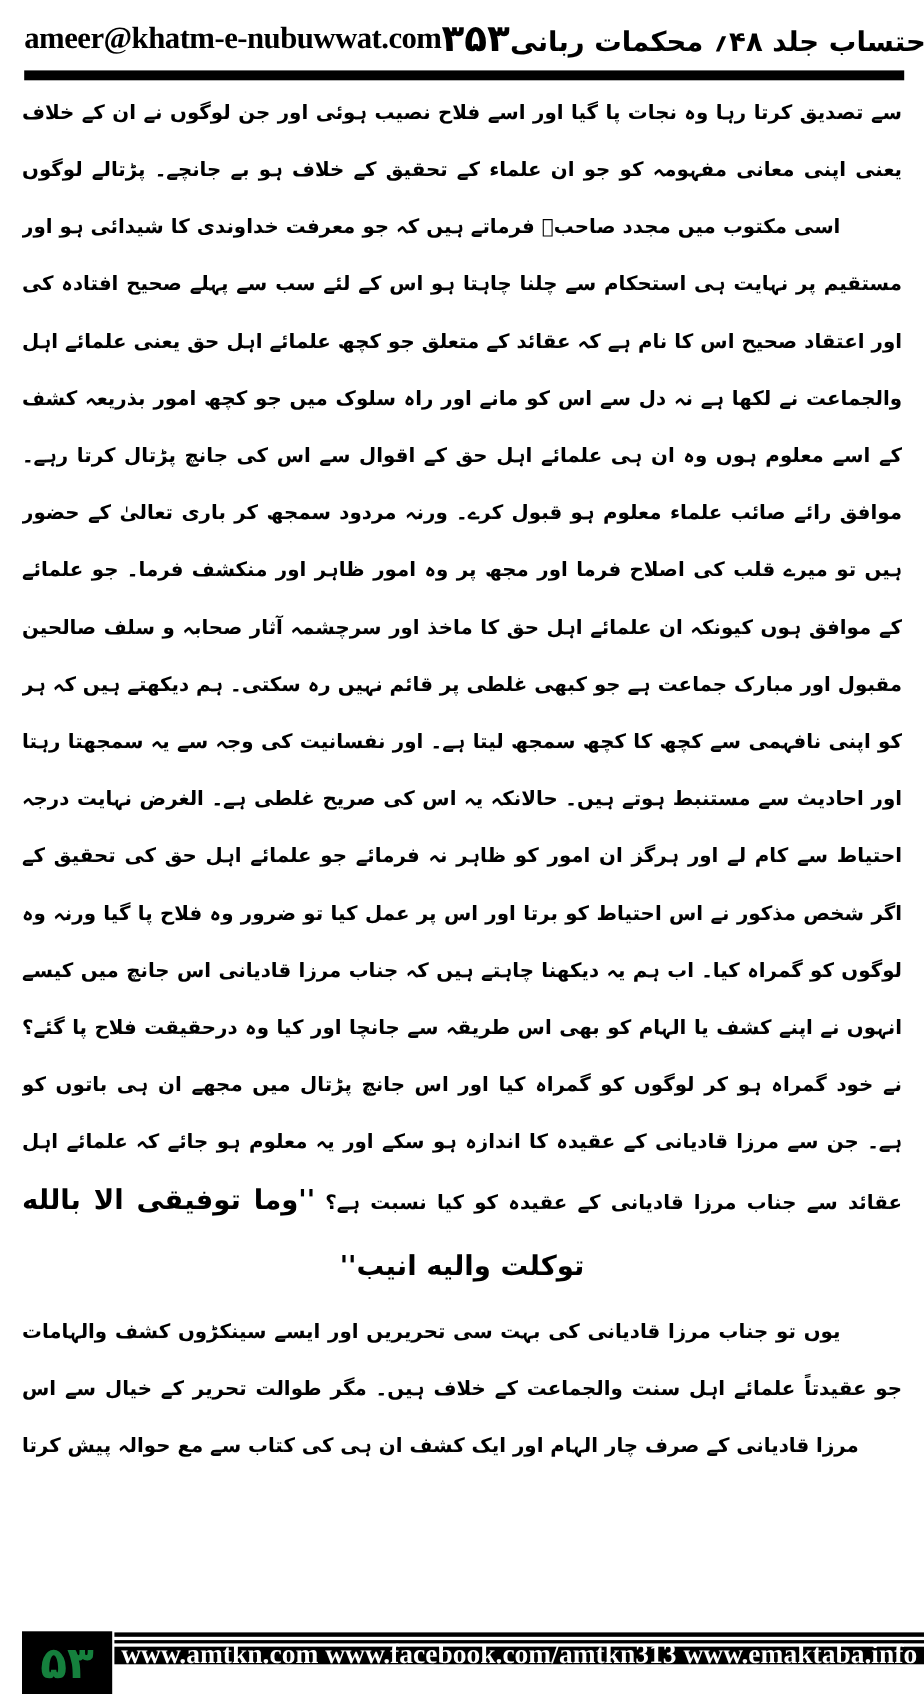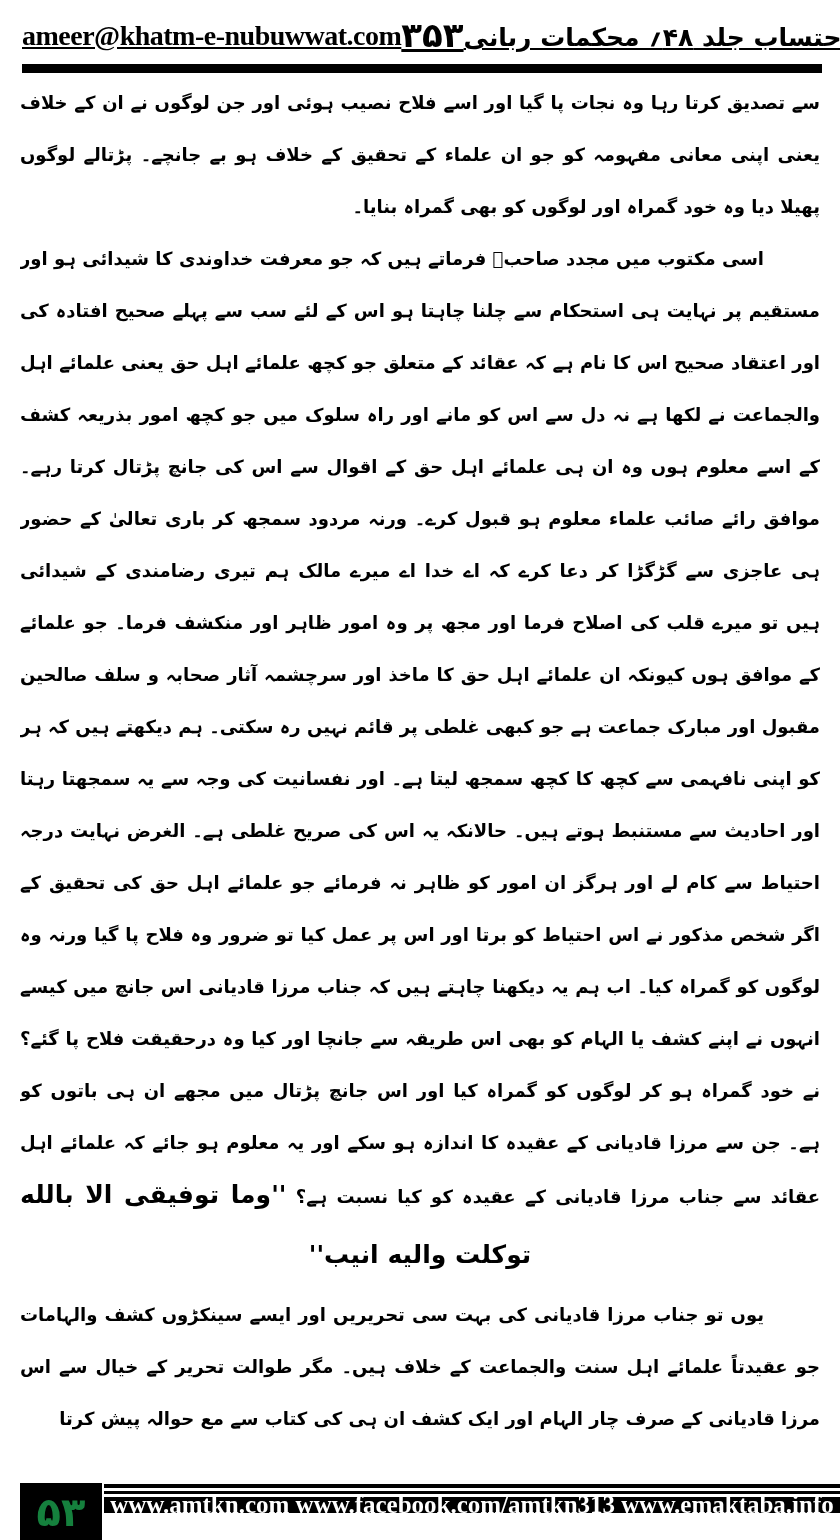--- a/index.html
+++ b/index.html
@@ -13,21 +13,20 @@
     font-family: "DejaVu Sans", sans-serif;
   }
 
   
   .header {
     display: flex;
     align-items: flex-end;
     padding: 16px 18px 0 22px;
     height: 52px;
     box-sizing: border-box;
-    text-decoration: underline;
   }
   .header-email {
     font-family: "Liberation Serif", serif;
     font-weight: bold;
     font-size: 28px;
     letter-spacing: -0.5px;
     white-space: nowrap;
   }
   .header-pagenum {
     font-family: "DejaVu Sans", sans-serif;
@@ -58,21 +57,21 @@
   }
   .para { margin: 0; }
   .line {
     text-align: justify;
     text-align-last: justify;
     height: 52px;
     overflow: hidden;
   }
   .line.indent { padding-right: 56px; }
   .line.lastline { text-align-last: right; }
-  .line.centerline { text-align: right; text-align-last: center; }
+  .line.centerline { text-align: left; text-align-last: center; }
   .arabic {
     font-size: 25px;
     font-weight: bold;
     letter-spacing: 1px;
   }
   .quote-line { height: 60px; }
 
   
   .footer {
     position: absolute;
@@ -131,31 +130,29 @@
     <span class="header-pagenum">۳۵۳</span>
     <span class="header-title">احتساب جلد ۴۸؍ محکمات ربانی</span>
   </div>
   <div class="header-rule"></div>
 
   <div class="body-text">
 
     <div class="para">
       <div class="line">سے تصدیق کرتا رہا وہ نجات پا گیا اور اسے فلاح نصیب ہوئی اور جن لوگوں نے ان کے خلاف کیا</div>
       <div class="line">یعنی اپنی معانی مفہومہ کو جو ان علماء کے تحقیق کے خلاف ہو بے جانچے۔ پڑتالے لوگوں میں</div>
-      <div class="line lastline">پھیلا دیا وہ خود گمراہ اور لوگوں کو بھی گمراہ بنایا۔</div>
     </div>
 
     <div class="para">
       <div class="line indent">اسی مکتوب میں مجدد صاحبؒ فرماتے ہیں کہ جو معرفت خداوندی کا شیدائی ہو اور صراط</div>
       <div class="line">مستقیم پر نہایت ہی استحکام سے چلنا چاہتا ہو اس کے لئے سب سے پہلے صحیح افتادہ کی ضرورت ہے</div>
       <div class="line">اور اعتقاد صحیح اس کا نام ہے کہ عقائد کے متعلق جو کچھ علمائے اہل حق یعنی علمائے اہل سنت</div>
       <div class="line">والجماعت نے لکھا ہے نہ دل سے اس کو مانے اور راہ سلوک میں جو کچھ امور بذریعہ کشف یا الہام</div>
       <div class="line">کے اسے معلوم ہوں وہ ان ہی علمائے اہل حق کے اقوال سے اس کی جانچ پڑتال کرتا رہے۔ اگر</div>
       <div class="line">موافق رائے صائب علماء معلوم ہو قبول کرے۔ ورنہ مردود سمجھ کر باری تعالیٰ کے حضور میں نہایت</div>
-      <div class="line">ہی عاجزی سے گڑگڑا کر دعا کرے کہ اے خدا اے میرے مالک ہم تیری رضامندی کے شیدائی</div>
       <div class="line">ہیں تو میرے قلب کی اصلاح فرما اور مجھ پر وہ امور ظاہر اور منکشف فرما۔ جو علمائے اہل حق کی تحقیق</div>
       <div class="line">کے موافق ہوں کیونکہ ان علمائے اہل حق کا ماخذ اور سرچشمہ آثار صحابہ و سلف صالحین ہے اور یہ ایسی</div>
       <div class="line">مقبول اور مبارک جماعت ہے جو کبھی غلطی پر قائم نہیں رہ سکتی۔ ہم دیکھتے ہیں کہ ہر نافہم مسائل دینیہ</div>
       <div class="line">کو اپنی نافہمی سے کچھ کا کچھ سمجھ لیتا ہے۔ اور نفسانیت کی وجہ سے یہ سمجھتا رہتا ہے کہ یہی معنی قرآن</div>
       <div class="line">اور احادیث سے مستنبط ہوتے ہیں۔ حالانکہ یہ اس کی صریح غلطی ہے۔ الغرض نہایت درجہ کے</div>
       <div class="line">احتیاط سے کام لے اور ہرگز ان امور کو ظاہر نہ فرمائے جو علمائے اہل حق کی تحقیق کے خلاف ہوں۔</div>
       <div class="line">اگر شخص مذکور نے اس احتیاط کو برتا اور اس پر عمل کیا تو ضرور وہ فلاح پا گیا ورنہ وہ خود گمراہ ہوا اور</div>
       <div class="line">لوگوں کو گمراہ کیا۔ اب ہم یہ دیکھنا چاہتے ہیں کہ جناب مرزا قادیانی اس جانچ میں کیسے نکلے اور</div>
       <div class="line">انہوں نے اپنے کشف یا الہام کو بھی اس طریقہ سے جانچا اور کیا وہ درحقیقت فلاح پا گئے؟ یا انہوں</div>
       <div class="line">نے خود گمراہ ہو کر لوگوں کو گمراہ کیا اور اس جانچ پڑتال میں مجھے ان ہی باتوں کو معزز ناظرین کو دکھانا</div>

